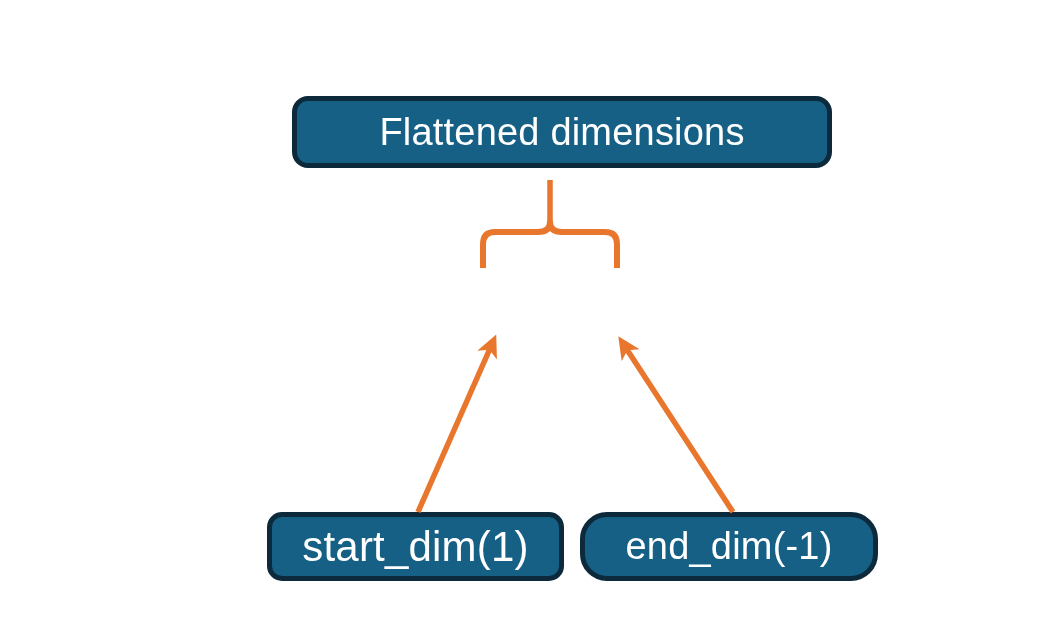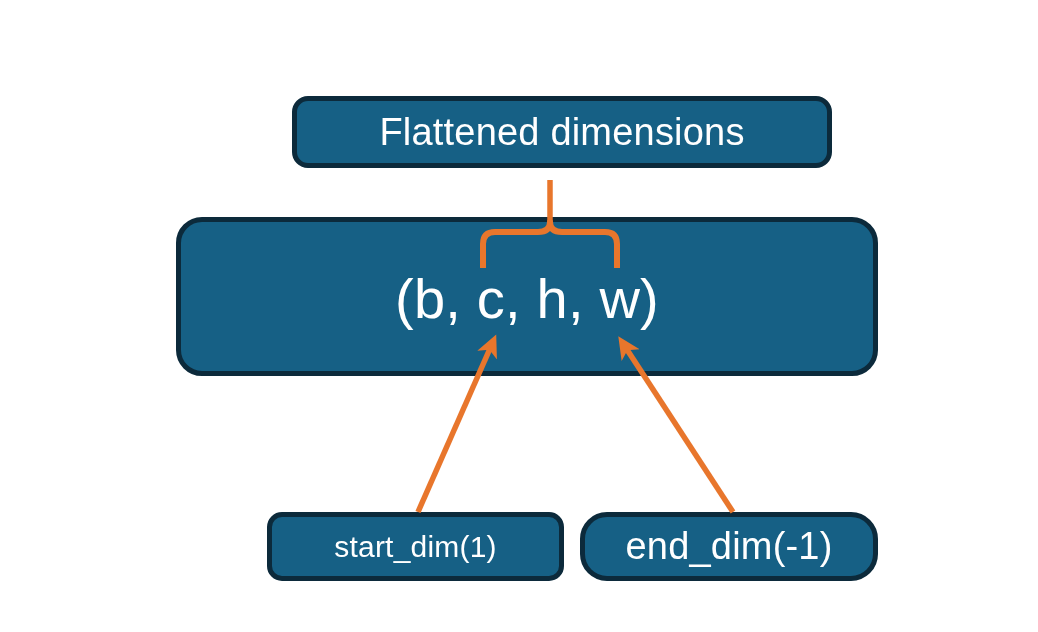--- a/index.html
+++ b/index.html
@@ -59,21 +59,21 @@
     transform: translateY(-46%);
     text-align: center;
     z-index: 4;
     pointer-events: none;
   }
   #node-start {
     left: 267px;
     top: 512px;
     width: 297px;
     height: 69px;
-    font-size: 30px;
+    font-size: 42px;
     border-radius: 15px;
   }
   #node-end {
     left: 580px;
     top: 512px;
     width: 298px;
     height: 69px;
     font-size: 38px;
     border-radius: 27px;
   }
@@ -110,23 +110,20 @@
 
     <line x1="418" y1="512" x2="492" y2="344" stroke="#e8762c" stroke-width="5.5" stroke-linecap="butt" marker-end="url(#arrowhead)"></line>
 
     <line x1="733" y1="512" x2="624" y2="345" stroke="#e8762c" stroke-width="5.5" stroke-linecap="butt" marker-end="url(#arrowhead)"></line>
   </svg>
 
   <div class="node" id="node-flattened">
     <span>Flattened dimensions</span>
   </div>
 
-  <div class="node" id="node-shape">
-    <span id="shape-label">(b, c, h, w)</span>
-  </div>
 
   <svg id="brace-layer" viewBox="0 0 1038 632">
     <path d="M 483,268
              L 483,244
              Q 483,232 495,232
              L 538,232
              Q 550,232 550,222
              Q 550,232 562,232
              L 605,232
              Q 617,232 617,244

